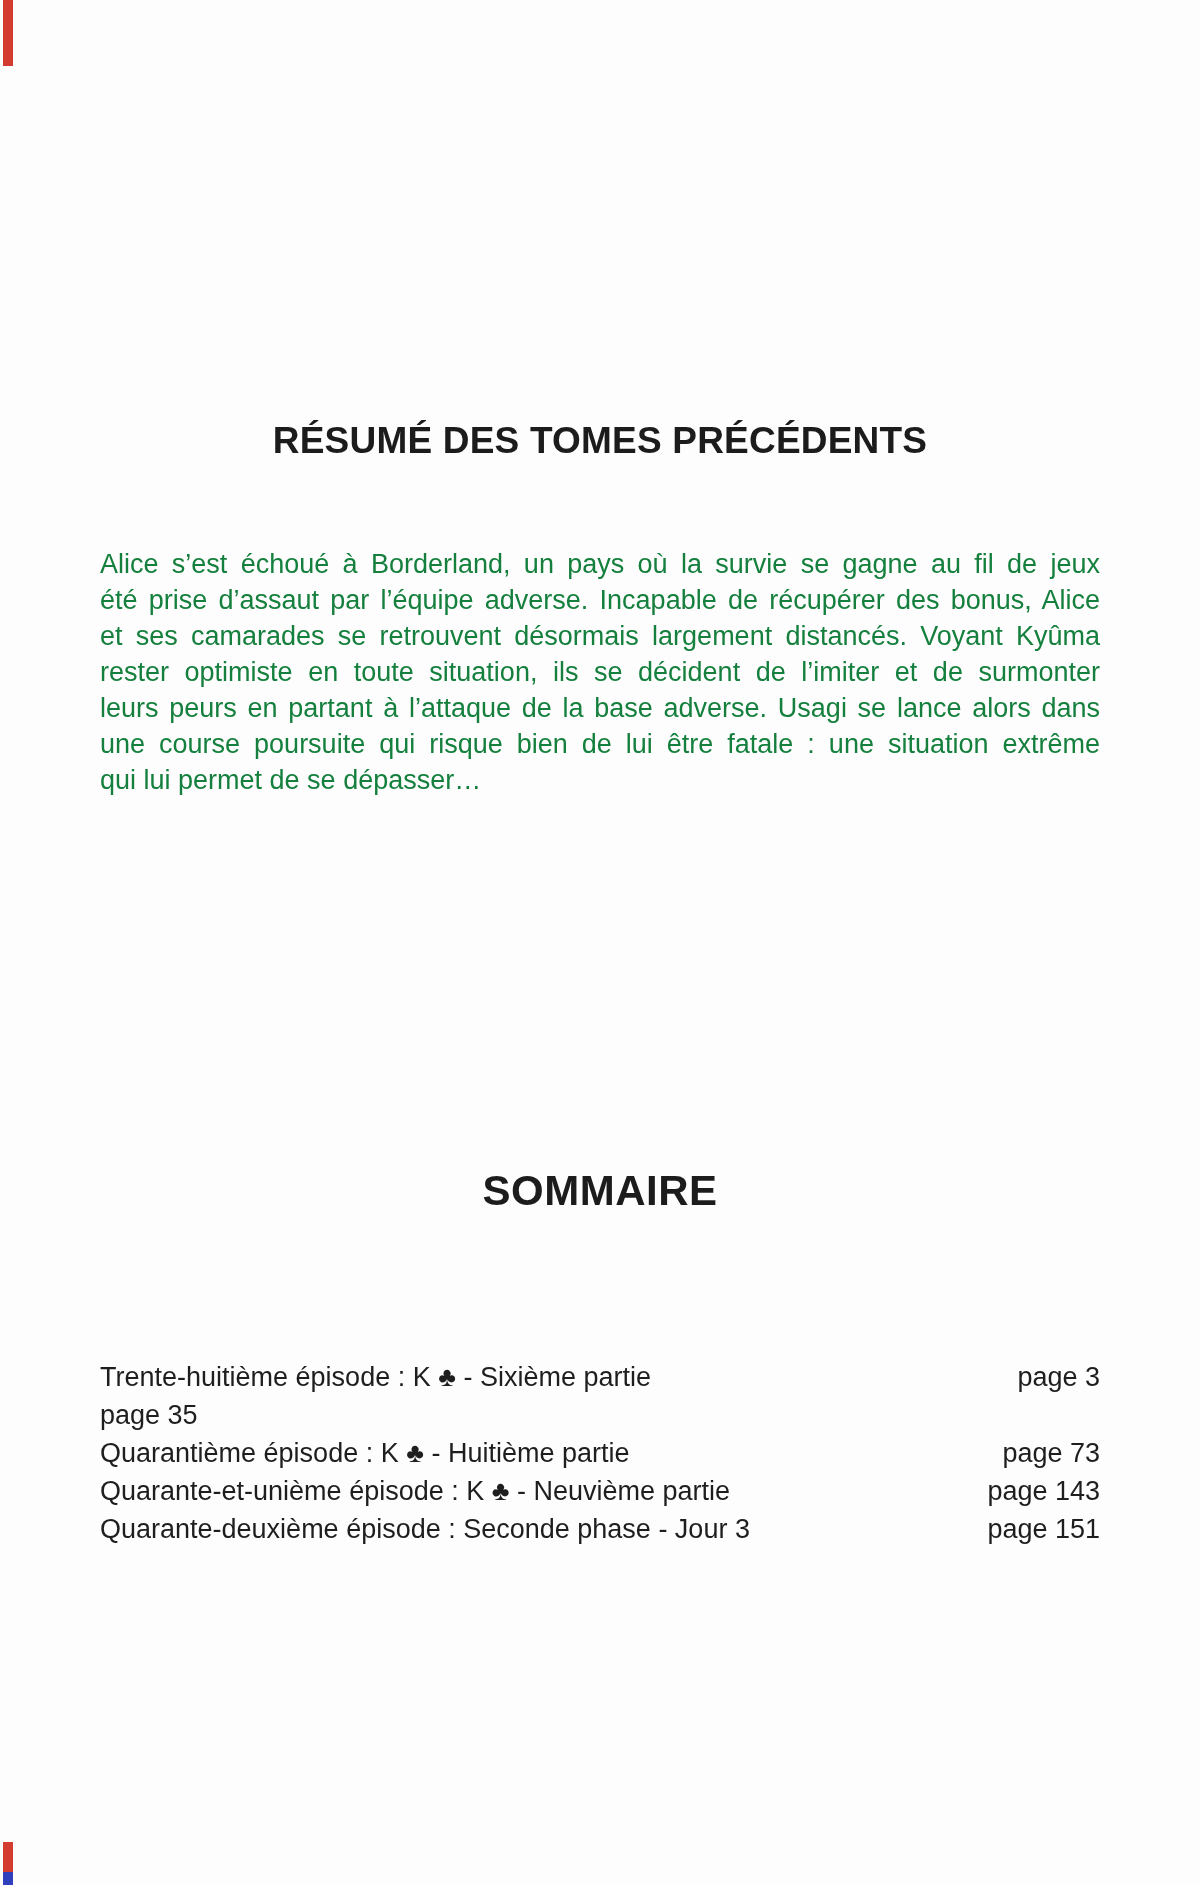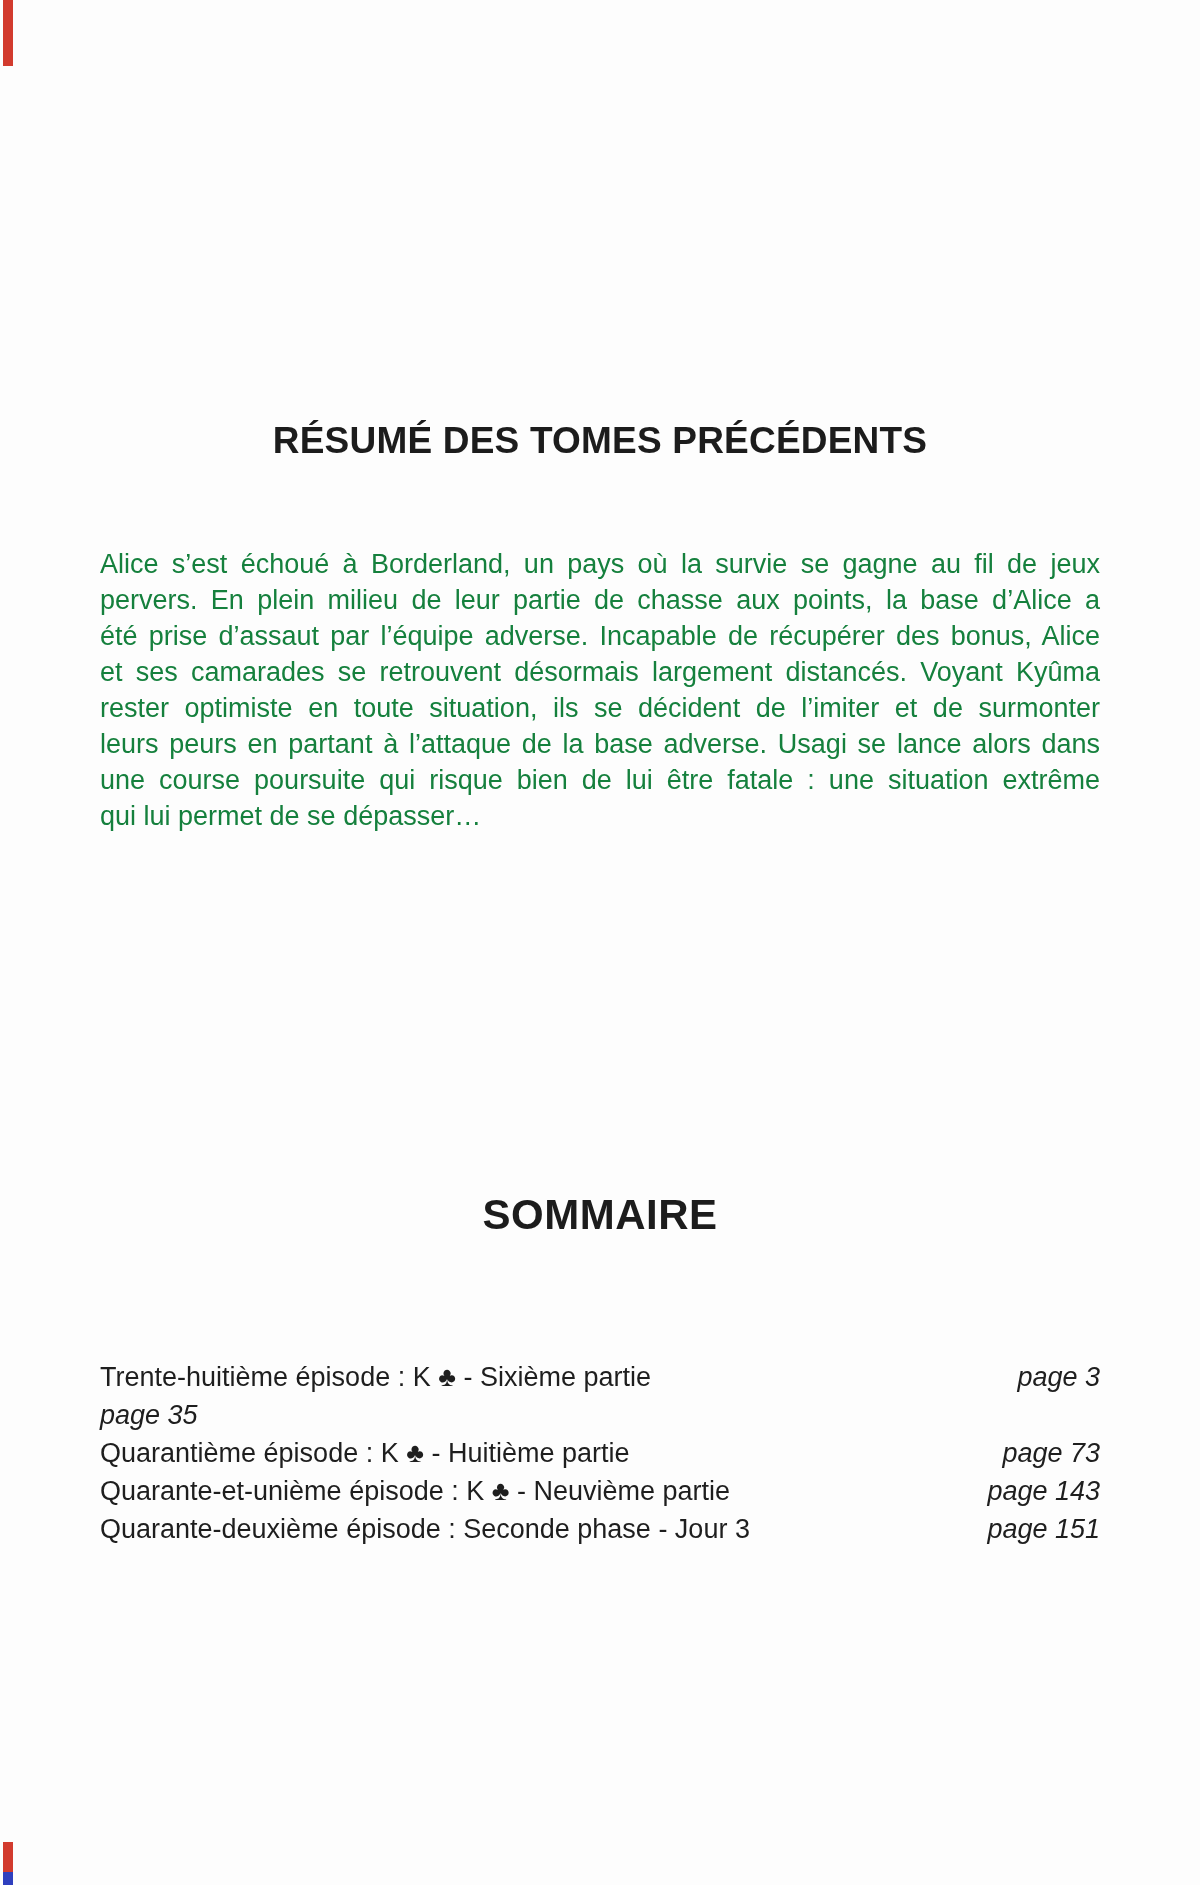--- a/index.html
+++ b/index.html
@@ -59,21 +59,21 @@
     height: 36px;
     white-space: normal;
   }
   .pline.last {
     text-align-last: left;
   }
 
   
   .sommaire-title {
     position: absolute;
-    top: 1192px;
+    top: 1168px;
     left: 0;
     width: 100%;
     text-align: center;
     font-size: 42px;
     line-height: 46px;
     font-weight: 700;
     color: #1c1c1c;
     letter-spacing: 0.5px;
   }
 
@@ -93,37 +93,35 @@
     align-items: baseline;
     height: 38px;
   }
   .toc-title {
     white-space: nowrap;
     text-align: center;
   }
   .toc-page {
     white-space: nowrap;
     text-align: center;
-    font-style: italic;
   }
 </style>
 </head>
 <body>
 
 <div class="page">
 
   <div class="mark top-red"></div>
   <div class="mark bottom-red"></div>
   <div class="mark bottom-blue"></div>
 
   <div class="resume-title">RÉSUMÉ DES TOMES PRÉCÉDENTS</div>
 
   <div class="resume-text">
     <div class="pline">Alice s’est échoué à Borderland, un pays où la survie se gagne au fil de jeux</div>
-    <div class="pline">pervers. En plein milieu de leur partie de chasse aux points, la base d’Alice a</div>
     <div class="pline">été prise d’assaut par l’équipe adverse. Incapable de récupérer des bonus, Alice</div>
     <div class="pline">et ses camarades se retrouvent désormais largement distancés. Voyant Kyûma</div>
     <div class="pline">rester optimiste en toute situation, ils se décident de l’imiter et de surmonter</div>
     <div class="pline">leurs peurs en partant à l’attaque de la base adverse. Usagi se lance alors dans</div>
     <div class="pline">une course poursuite qui risque bien de lui être fatale : une situation extrême</div>
     <div class="pline last">qui lui permet de se dépasser…</div>
   </div>
 
   <div class="sommaire-title">SOMMAIRE</div>
 

